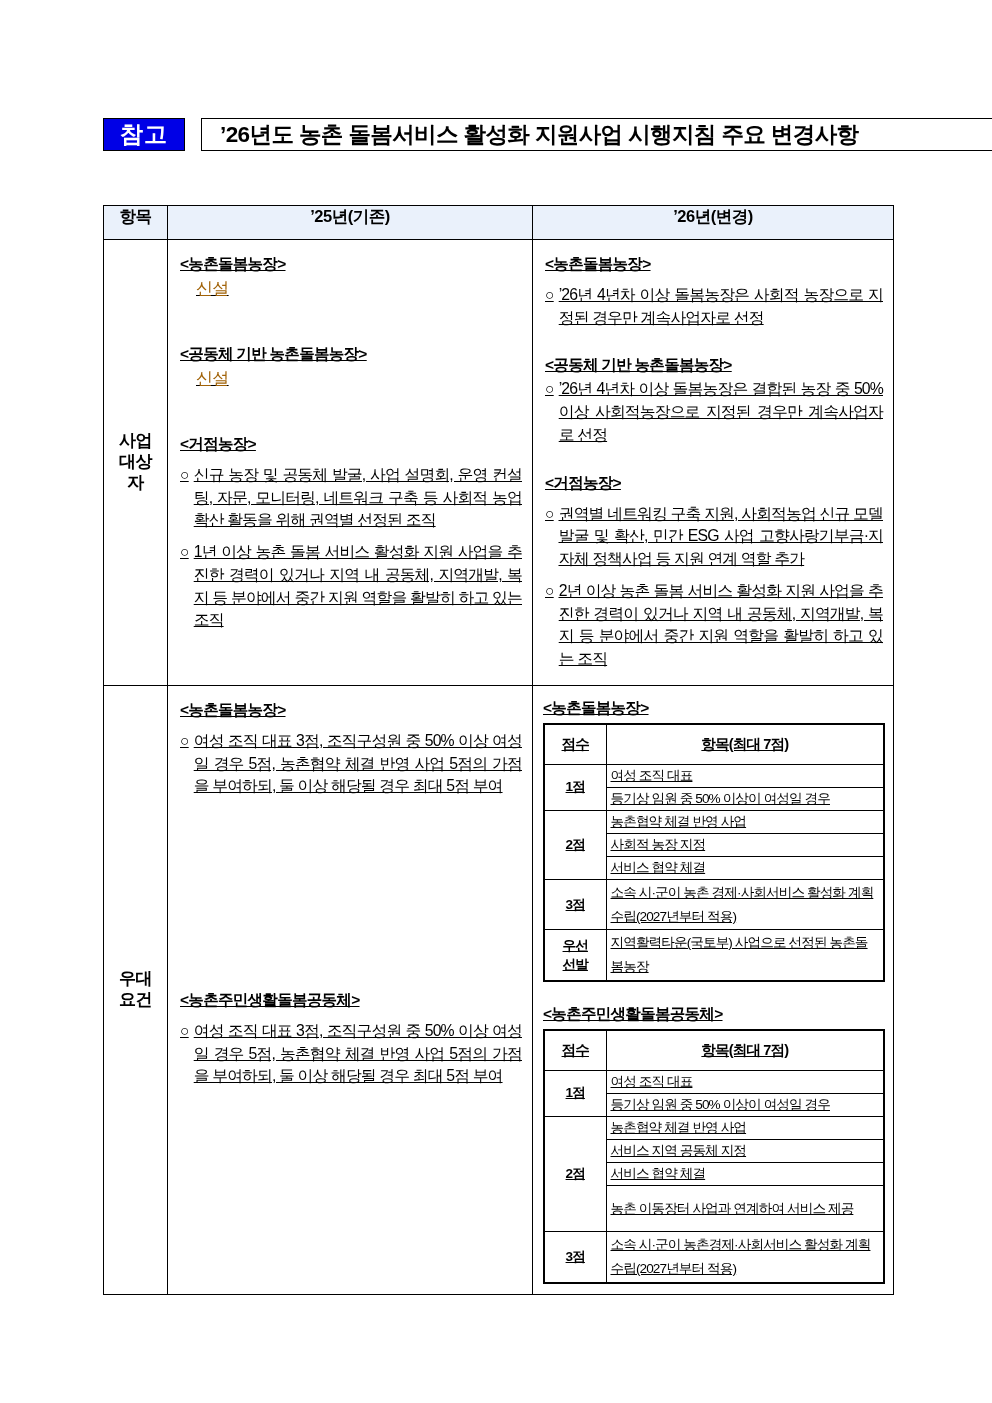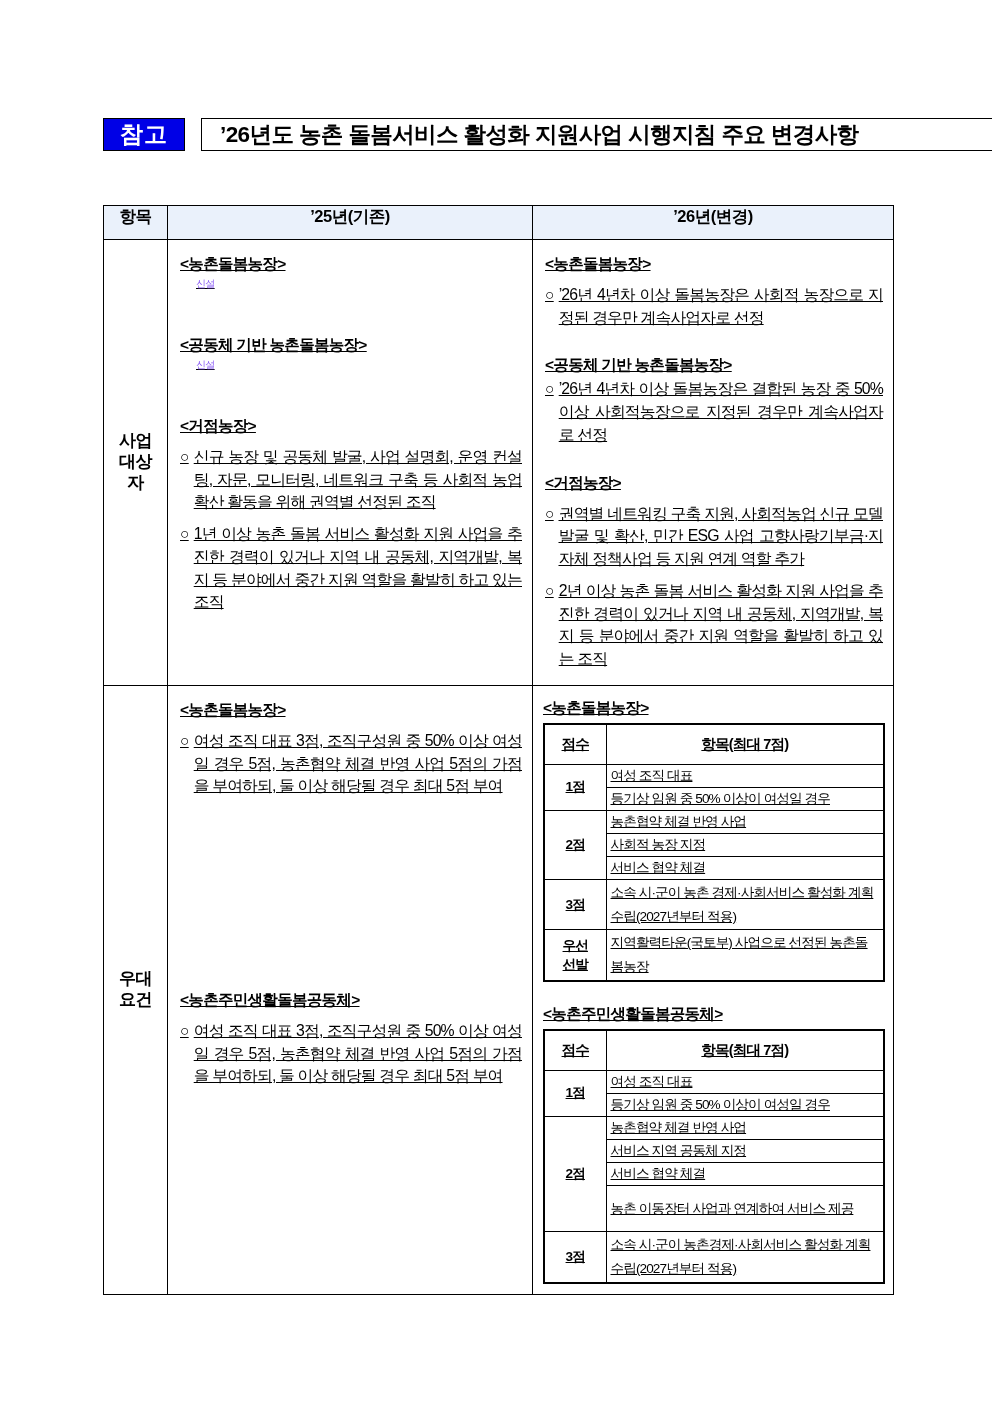--- a/index.html
+++ b/index.html
@@ -98,24 +98,24 @@
 
   
   .grp {
     font-size: 15.5px;
     font-weight: bold;
     letter-spacing: -0.7px;
     margin: 0 0 2px 0;
     white-space: nowrap;
   }
   .sub {
-    font-size: 10px;
+    font-size: 17px;
     letter-spacing: -0.7px;
     margin: 0 0 0 16px;
-    color: #8b5cf6;
+    color: #a16207;
   }
   .bullet {
     display: flex;
     font-size: 15.8px;
     letter-spacing: -0.85px;
     line-height: 1.44;
     margin: 9px 0 0 0;
     text-align: justify;
   }
   .bullet .mk {

